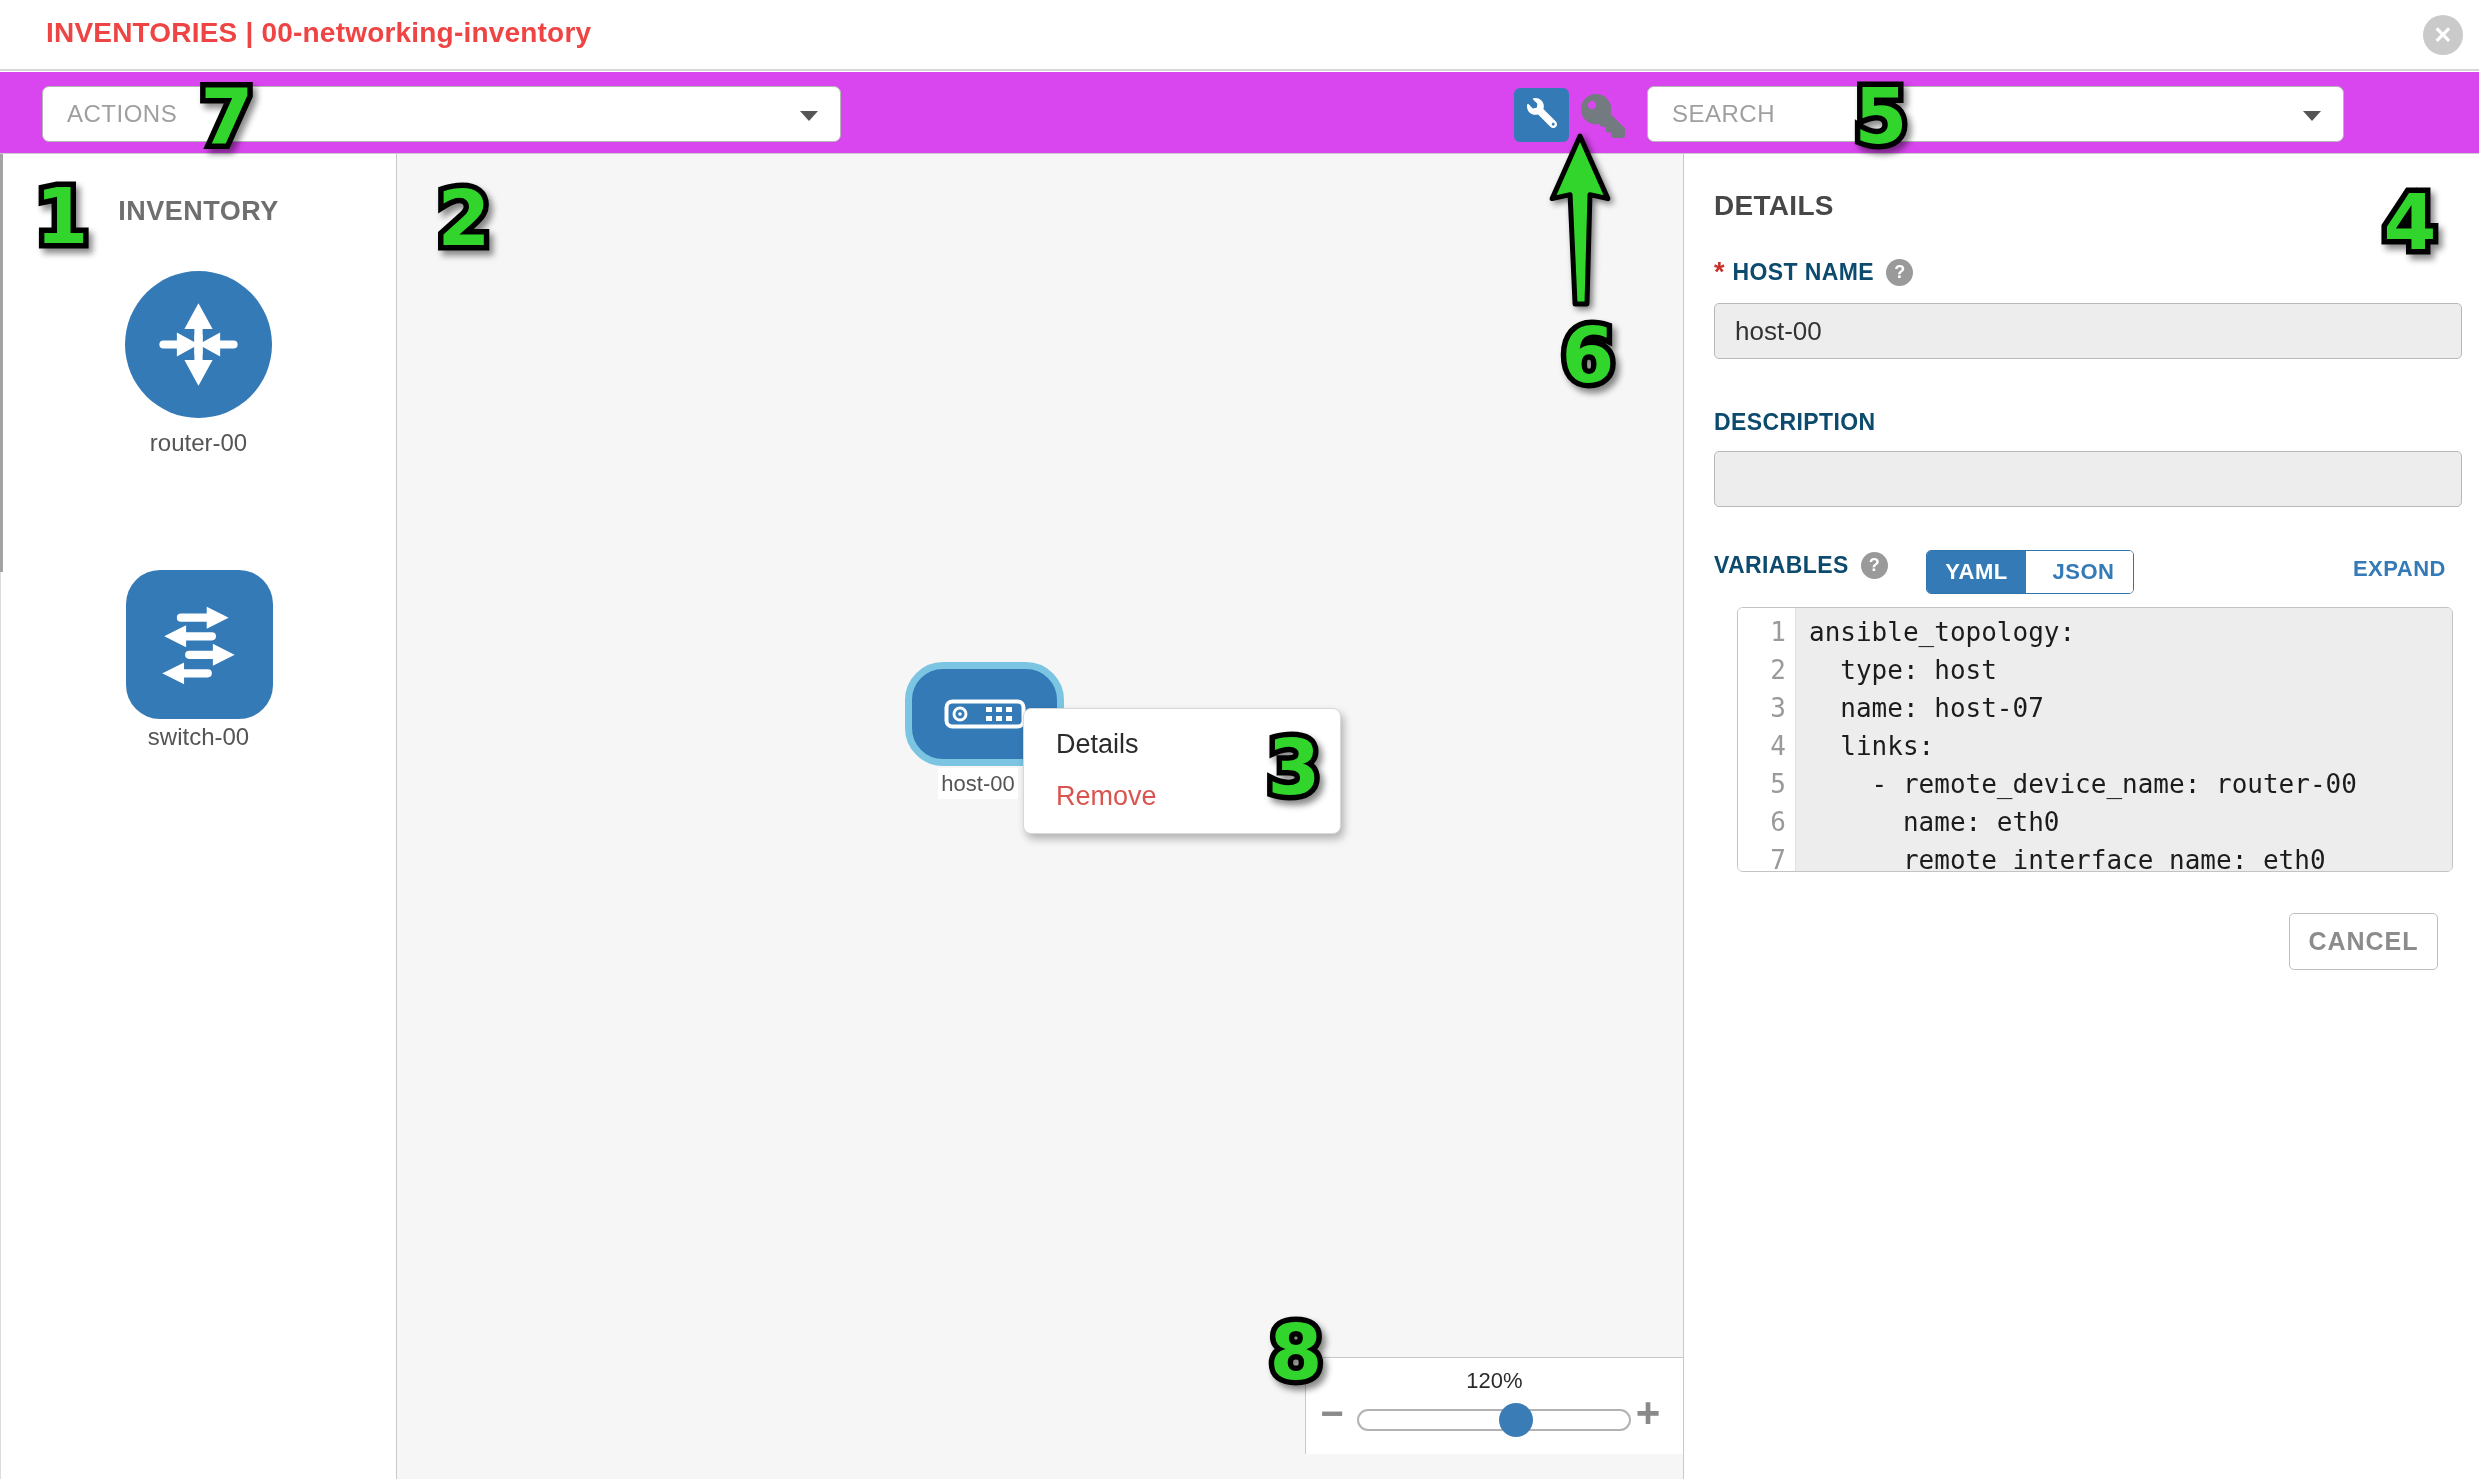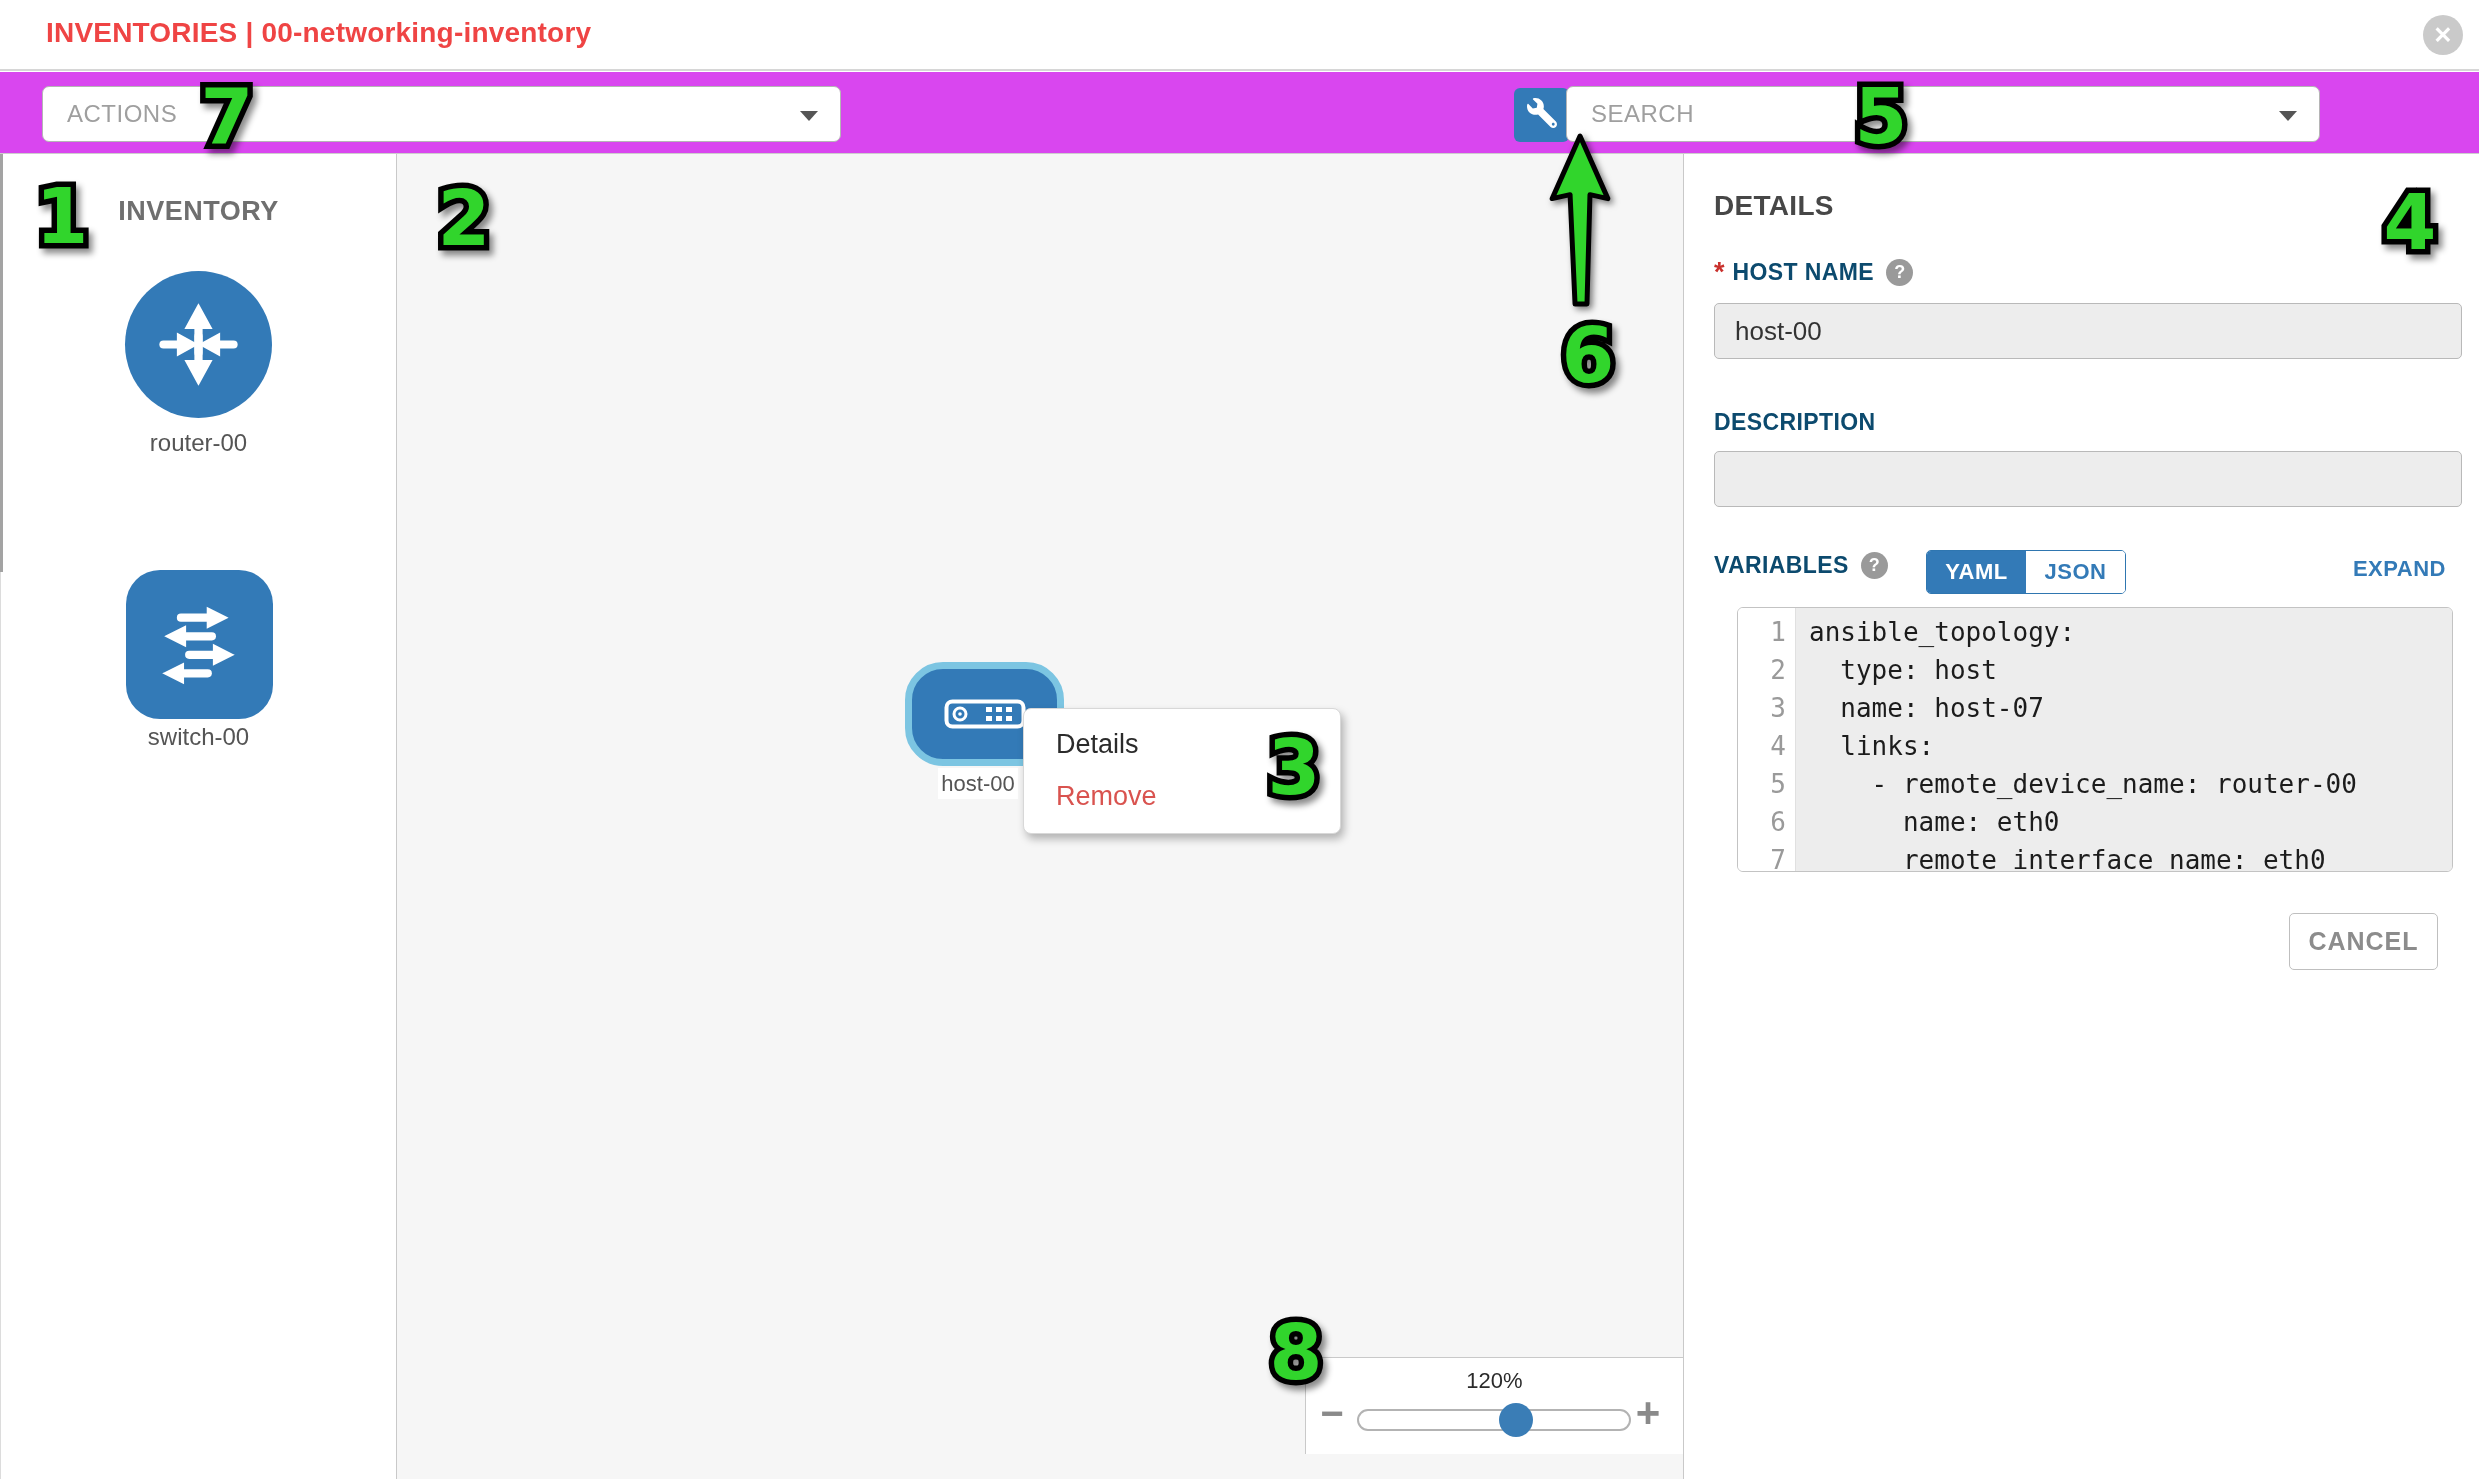--- a/index.html
+++ b/index.html
@@ -16,21 +16,21 @@
     background:#cacaca; color:#fff; display:flex; align-items:center; justify-content:center;
     font-size:23px; font-weight:700; cursor:pointer; }
 
   
   #toolbar { position:absolute; left:0; top:72px; width:2480px; height:82px; background:#d946ef; border-bottom:1px solid #cdcdcd; }
   .dd { position:absolute; height:56px; background:#fff; border:1px solid #b5b5b5; border-radius:7px; display:flex; align-items:center; }
   .dd .ph { color:#9f9f9f; font-size:24px; letter-spacing:0.5px; margin-left:24px; }
   .caret { position:absolute; right:22px; top:24px; width:0; height:0;
     border-left:9px solid transparent; border-right:9px solid transparent; border-top:10px solid #555; }
   #actions-dd { left:42px; top:14px; width:799px; }
-  #search-dd  { left:1566px; top:14px; width:754px; }
+  #search-dd  { left:1647px; top:14px; width:697px; }
   #wrench-btn { position:absolute; left:1514px; top:16px; width:55px; height:54px; background:#337ab7; border-radius:6px;
     display:flex; align-items:center; justify-content:center; cursor:pointer; }
   #key-btn { position:absolute; left:1578px; top:91px; width:50px; height:50px; display:flex; align-items:center; justify-content:center; }
   #key-btn svg { transform:scaleX(-1); }
 
   
   #sidebar { position:absolute; left:0; top:154px; width:397px; height:1325px; background:#fff;
     border-right:1px solid #c9c9c9; border-left:1px solid #dcdcdc; }
   #left-strip { position:absolute; left:0; top:154px; width:3px; height:418px; background:#a3a3a3; }
   #inv-heading { position:absolute; left:0; top:42px; width:100%; text-align:center;
@@ -79,21 +79,21 @@
     font-size:26px; color:#333; padding:0 20px; }
   #hostname-row { top:103px; }
   #hostname-input { top:149px; }
   #desc-label-row { top:255px; }
   #desc-input { top:297px; }
   #vars-row { top:398px; }
   #format-toggle { position:absolute; left:242px; top:396px; display:inline-flex; border:1px solid #2f76b0; border-radius:5px; overflow:hidden; }
   .seg { width:99px; height:42px; display:flex; align-items:center; justify-content:center;
     font-size:22px; font-weight:600; letter-spacing:0.5px; cursor:pointer; }
   #seg-yaml { background:#337ab7; color:#fff; }
-  #seg-json { background:#fff; color:#337ab7; }
+  #seg-json { background:#fff; color:#337ab7;margin-left:8px; }
   #expand-link { position:absolute; right:34px; top:402px; font-size:22px; font-weight:600; color:#337ab7; letter-spacing:0.5px; cursor:pointer; }
 
   #editor { position:absolute; left:53px; top:453px; width:716px; height:265px;
     border:1px solid #c3c3c3; border-radius:6px; overflow:hidden; display:flex;
     font-family:"DejaVu Sans Mono", monospace; font-size:26px; line-height:38px; }
   #gutter { width:58px; background:#fff; color:#9a9a9a; text-align:right; padding:5px 9px 0 0; border-right:1px solid #e0e0e0; }
   #code { flex:1; background:#ededed; color:#1c1c1c; padding:5px 0 0 13px; }
   .code-line { white-space:pre; }
 
   #cancel-btn { position:absolute; left:605px; top:759px; width:149px; height:57px; background:#fff;

